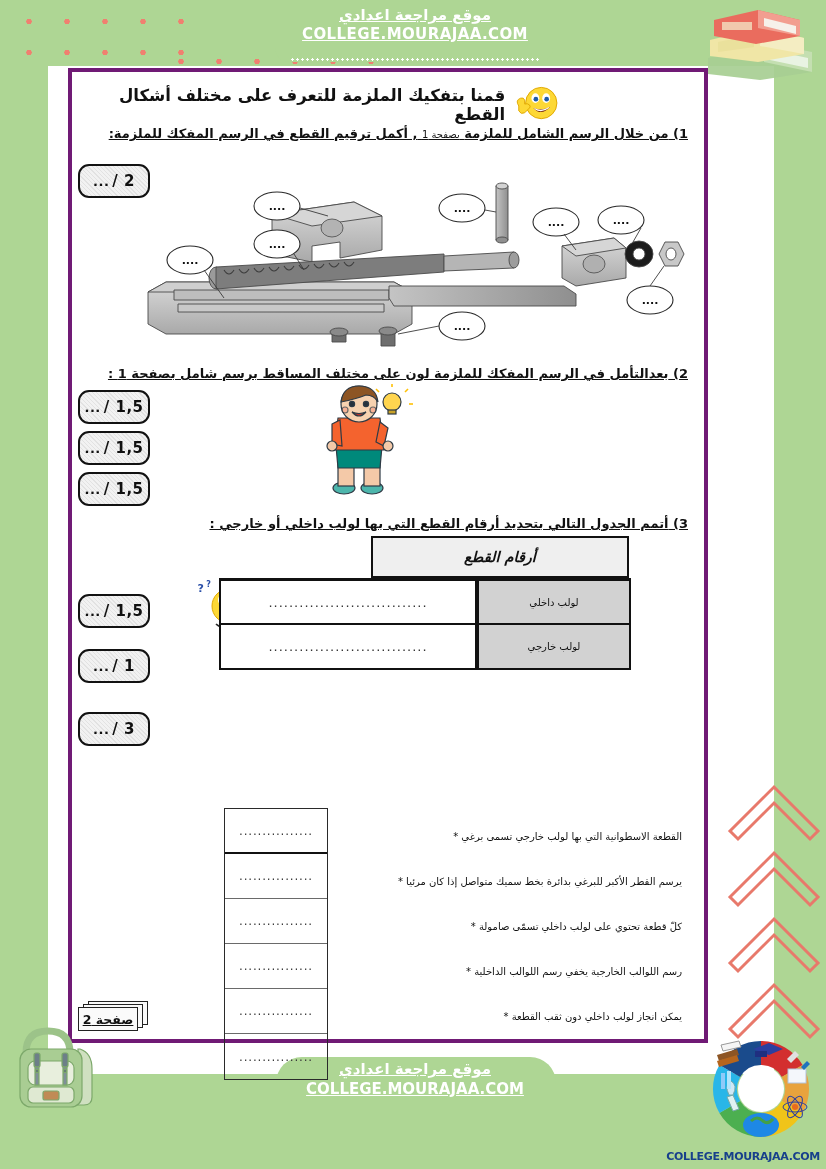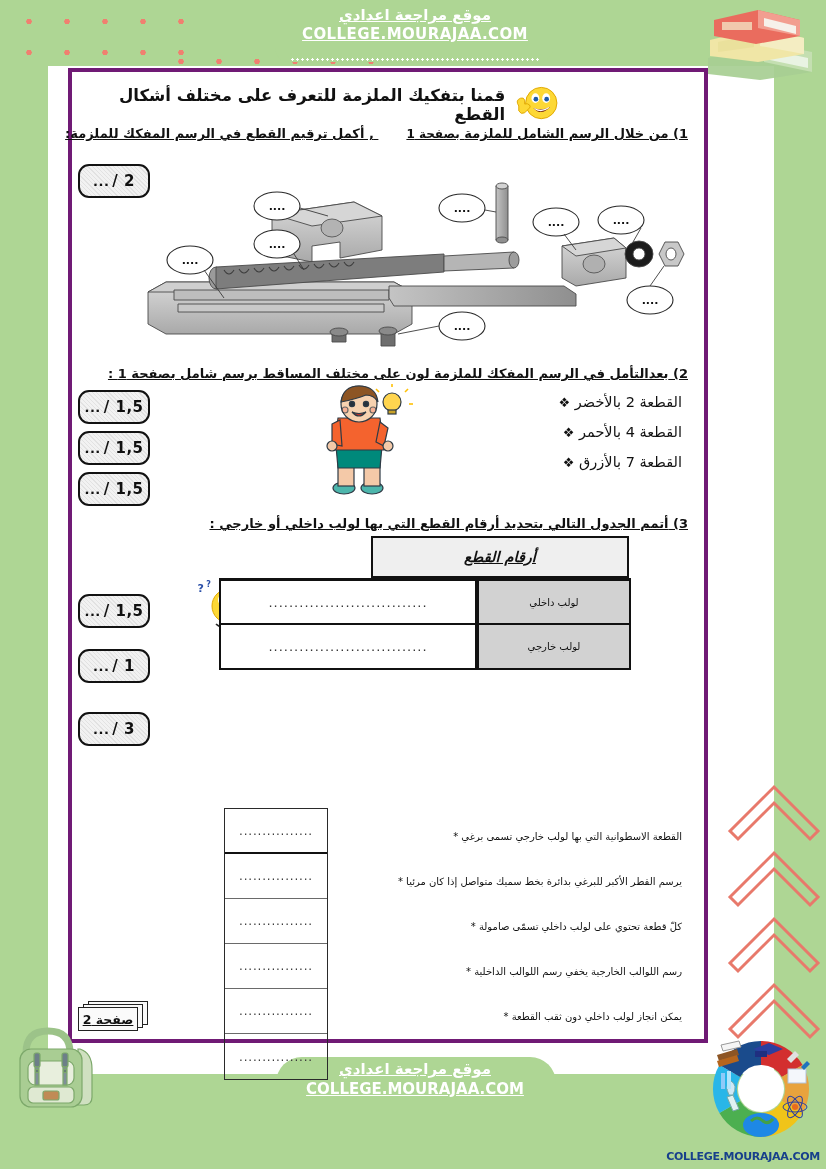--- a/index.html
+++ b/index.html
@@ -164,21 +164,21 @@
   .q-line {
     position: absolute;
     right: 16px;
     font-size: 13px;
     font-weight: 700;
     color: #111;
     text-decoration: underline;
     white-space: nowrap;
   }
   .q-num { font-weight: 700; }
-  .q-bold { font-weight: 700; font-size: 12px; margin-left: 28px; }
+  .q-bold { font-weight: 400; font-size: 10px; }
 
   
   .score {
     position: absolute;
     left: 6px;
     width: 72px; height: 34px;
     border: 2px solid #121212;
     border-radius: 11px;
     background:
       repeating-linear-gradient(45deg, #f2f2f2 0 2px, #e2e2e2 2px 3px),
@@ -223,21 +223,20 @@
     border: 2px solid #111;
     background: #efefef;
     height: 42px;
     display: flex;
     align-items: center;
     justify-content: center;
     font-size: 14.5px;
     font-weight: 700;
     font-style: italic;
     color: #111;
-    text-decoration: underline;
   }
   .tbl-row { display: flex; flex-direction: row; border-bottom: 0; }
   .tbl-cell-label {
     width: 154px; height: 47px;
     border: 2px solid #111;
     border-top: 3px solid #111;
     background: #d2d2d2;
     display: flex; align-items: center; justify-content: center;
     font-size: 10px; color: #111;
     margin-right: -2px;
@@ -475,34 +474,20 @@
   </div>
   <div class="score" style="top:359px;">
     <span class="dots">...</span>
     <span>/ 1,5</span>
   </div>
   <div class="score" style="top:400px;">
     <span class="dots">...</span>
     <span>/ 1,5</span>
   </div>
 
-  <div class="bullets">
-    <div class="bullet-item">
-      <span>القطعة 2 بالأخضر</span>
-      <span class="bullet-mark">❖</span>
-    </div>
-    <div class="bullet-item">
-      <span>القطعة 4 بالأحمر</span>
-      <span class="bullet-mark">❖</span>
-    </div>
-    <div class="bullet-item">
-      <span>القطعة 7 بالأزرق</span>
-      <span class="bullet-mark">❖</span>
-    </div>
-  </div>
 
   <svg class="boy-img" viewBox="0 0 108 112">
     <g stroke="#2e3a45" stroke-width="1.2">
       <circle cx="82" cy="18" r="9" fill="#ffd54f"></circle>
       <rect x="78" y="26" width="8" height="4" fill="#c9a227"></rect>
       <g stroke="#ffc107" stroke-width="1.6">
         <path d="M82 3 L82 -1"></path>
           <path d="M69 8 L66 5"></path>
           <path d="M95 8 L98 5"></path>
         <path d="M65 20 L61 20"></path>

